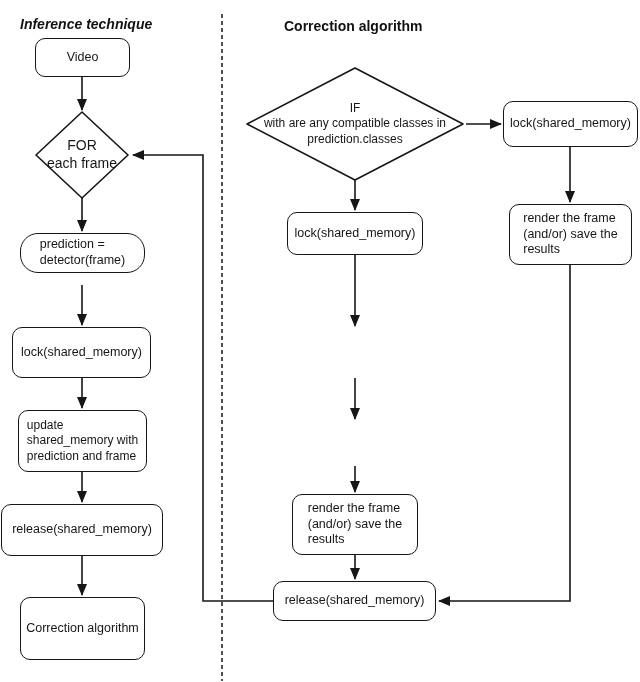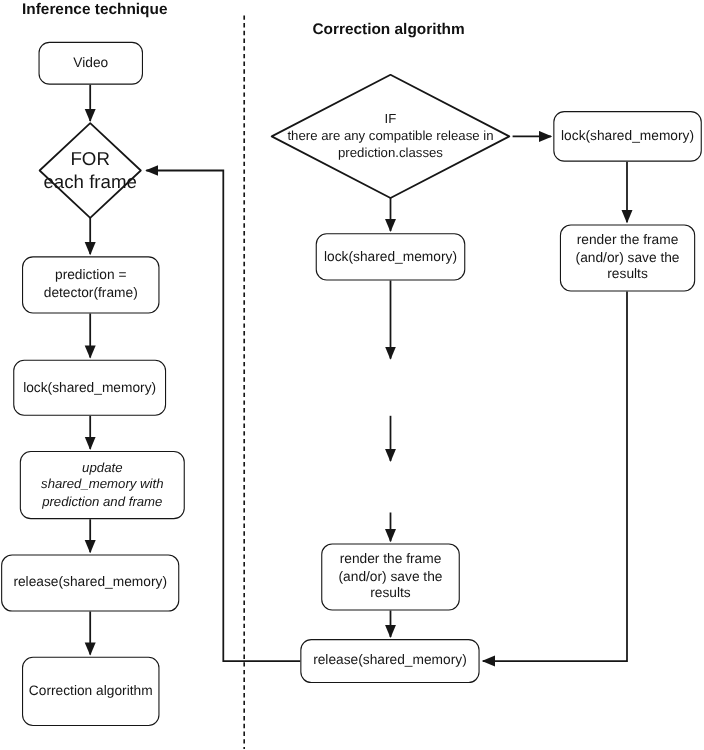--- a/index.html
+++ b/index.html
@@ -32,33 +32,33 @@
   }
   .node {
     position: absolute;
     box-sizing: border-box;
     border: 1.6px solid #161616;
     border-radius: 10px;
     background: #ffffff;
     display: flex;
     align-items: center;
     justify-content: center;
-    text-align: center;
+    text-align: left;
     font-size: 12.5px;
     line-height: 1.26;
     color: #161616;
     white-space: pre;
   }
   .dlabel {
     position: absolute;
     display: flex;
     align-items: center;
     justify-content: center;
     text-align: center;
-    font-size: 17px;
+    font-size: 14px;
     line-height: 1.26;
     color: #161616;
     white-space: pre;
     pointer-events: none;
   }
 </style>
 </head>
 <body>
 
 <div id="canvas">
@@ -86,43 +86,43 @@
     <path d="M570,147 L570,202" fill="none" stroke="#161616" stroke-width="1.6" marker-end="url(#arrow)"></path>
     <path d="M570,265 L570,601 L439,601" fill="none" stroke="#161616" stroke-width="1.6" marker-end="url(#arrow)"></path>
     <path d="M355,180 L355,210" fill="none" stroke="#161616" stroke-width="1.6" marker-end="url(#arrow)"></path>
     <path d="M355,255 L355,326" fill="none" stroke="#161616" stroke-width="1.6" marker-end="url(#arrow)"></path>
     <path d="M355,378 L355,419" fill="none" stroke="#161616" stroke-width="1.6" marker-end="url(#arrow)"></path>
     <path d="M355,466 L355,492" fill="none" stroke="#161616" stroke-width="1.6" marker-end="url(#arrow)"></path>
     <path d="M355,555 L355,579" fill="none" stroke="#161616" stroke-width="1.6" marker-end="url(#arrow)"></path>
     <path d="M273,601 L203,601 L203,155 L133,155" fill="none" stroke="#161616" stroke-width="1.6" marker-end="url(#arrow)"></path>
   </svg>
 
-  <div class="section-title" style="left:20px; top:0px;">Inference technique</div>
+  <div class="section-title" style="left:20px; top:16px;font-style:italic;">Inference technique</div>
   <div class="section-title" style="left:284px; top:18px;">Correction algorithm</div>
 
   <div class="node" style="left:35px; top:38px; width:95px; height:39px;">Video</div>
 
   <div class="dlabel" style="left:36px; top:113px; width:92px; height:84px;">FOR
 each frame</div>
 
-  <div class="node" style="left:20px; top:233px; width:125px; height:52px;">prediction =
+  <div class="node" style="left:20px; top:233px; width:125px; height:40px;border-radius:18px;">prediction =
 detector(frame)</div>
 
   <div class="node" style="left:12px; top:327px; width:139px; height:51px;">lock(shared_memory)</div>
 
-  <div class="node" style="left:18px; top:410px; width:150px; height:62px; font-size:12px;font-style:italic;">update
+  <div class="node" style="left:18px; top:410px; width:129px; height:62px; font-size:12px;">update
 shared_memory with
 prediction and frame</div>
 
   <div class="node" style="left:1px; top:504px; width:162px; height:52px;">release(shared_memory)</div>
 
   <div class="node" style="left:20px; top:597px; width:125px; height:63px;">Correction algorithm</div>
 
   <div class="dlabel" style="left:241px; top:70px; width:228px; height:108px; font-size:12px;">IF
-there are any compatible release in
+with are any compatible classes in
 prediction.classes</div>
 
   <div class="node" style="left:287px; top:212px; width:136px; height:43px;">lock(shared_memory)</div>
 
 
 
   <div class="node" style="left:292px; top:494px; width:126px; height:61px;">render the frame
 (and/or) save the
 results</div>
 

